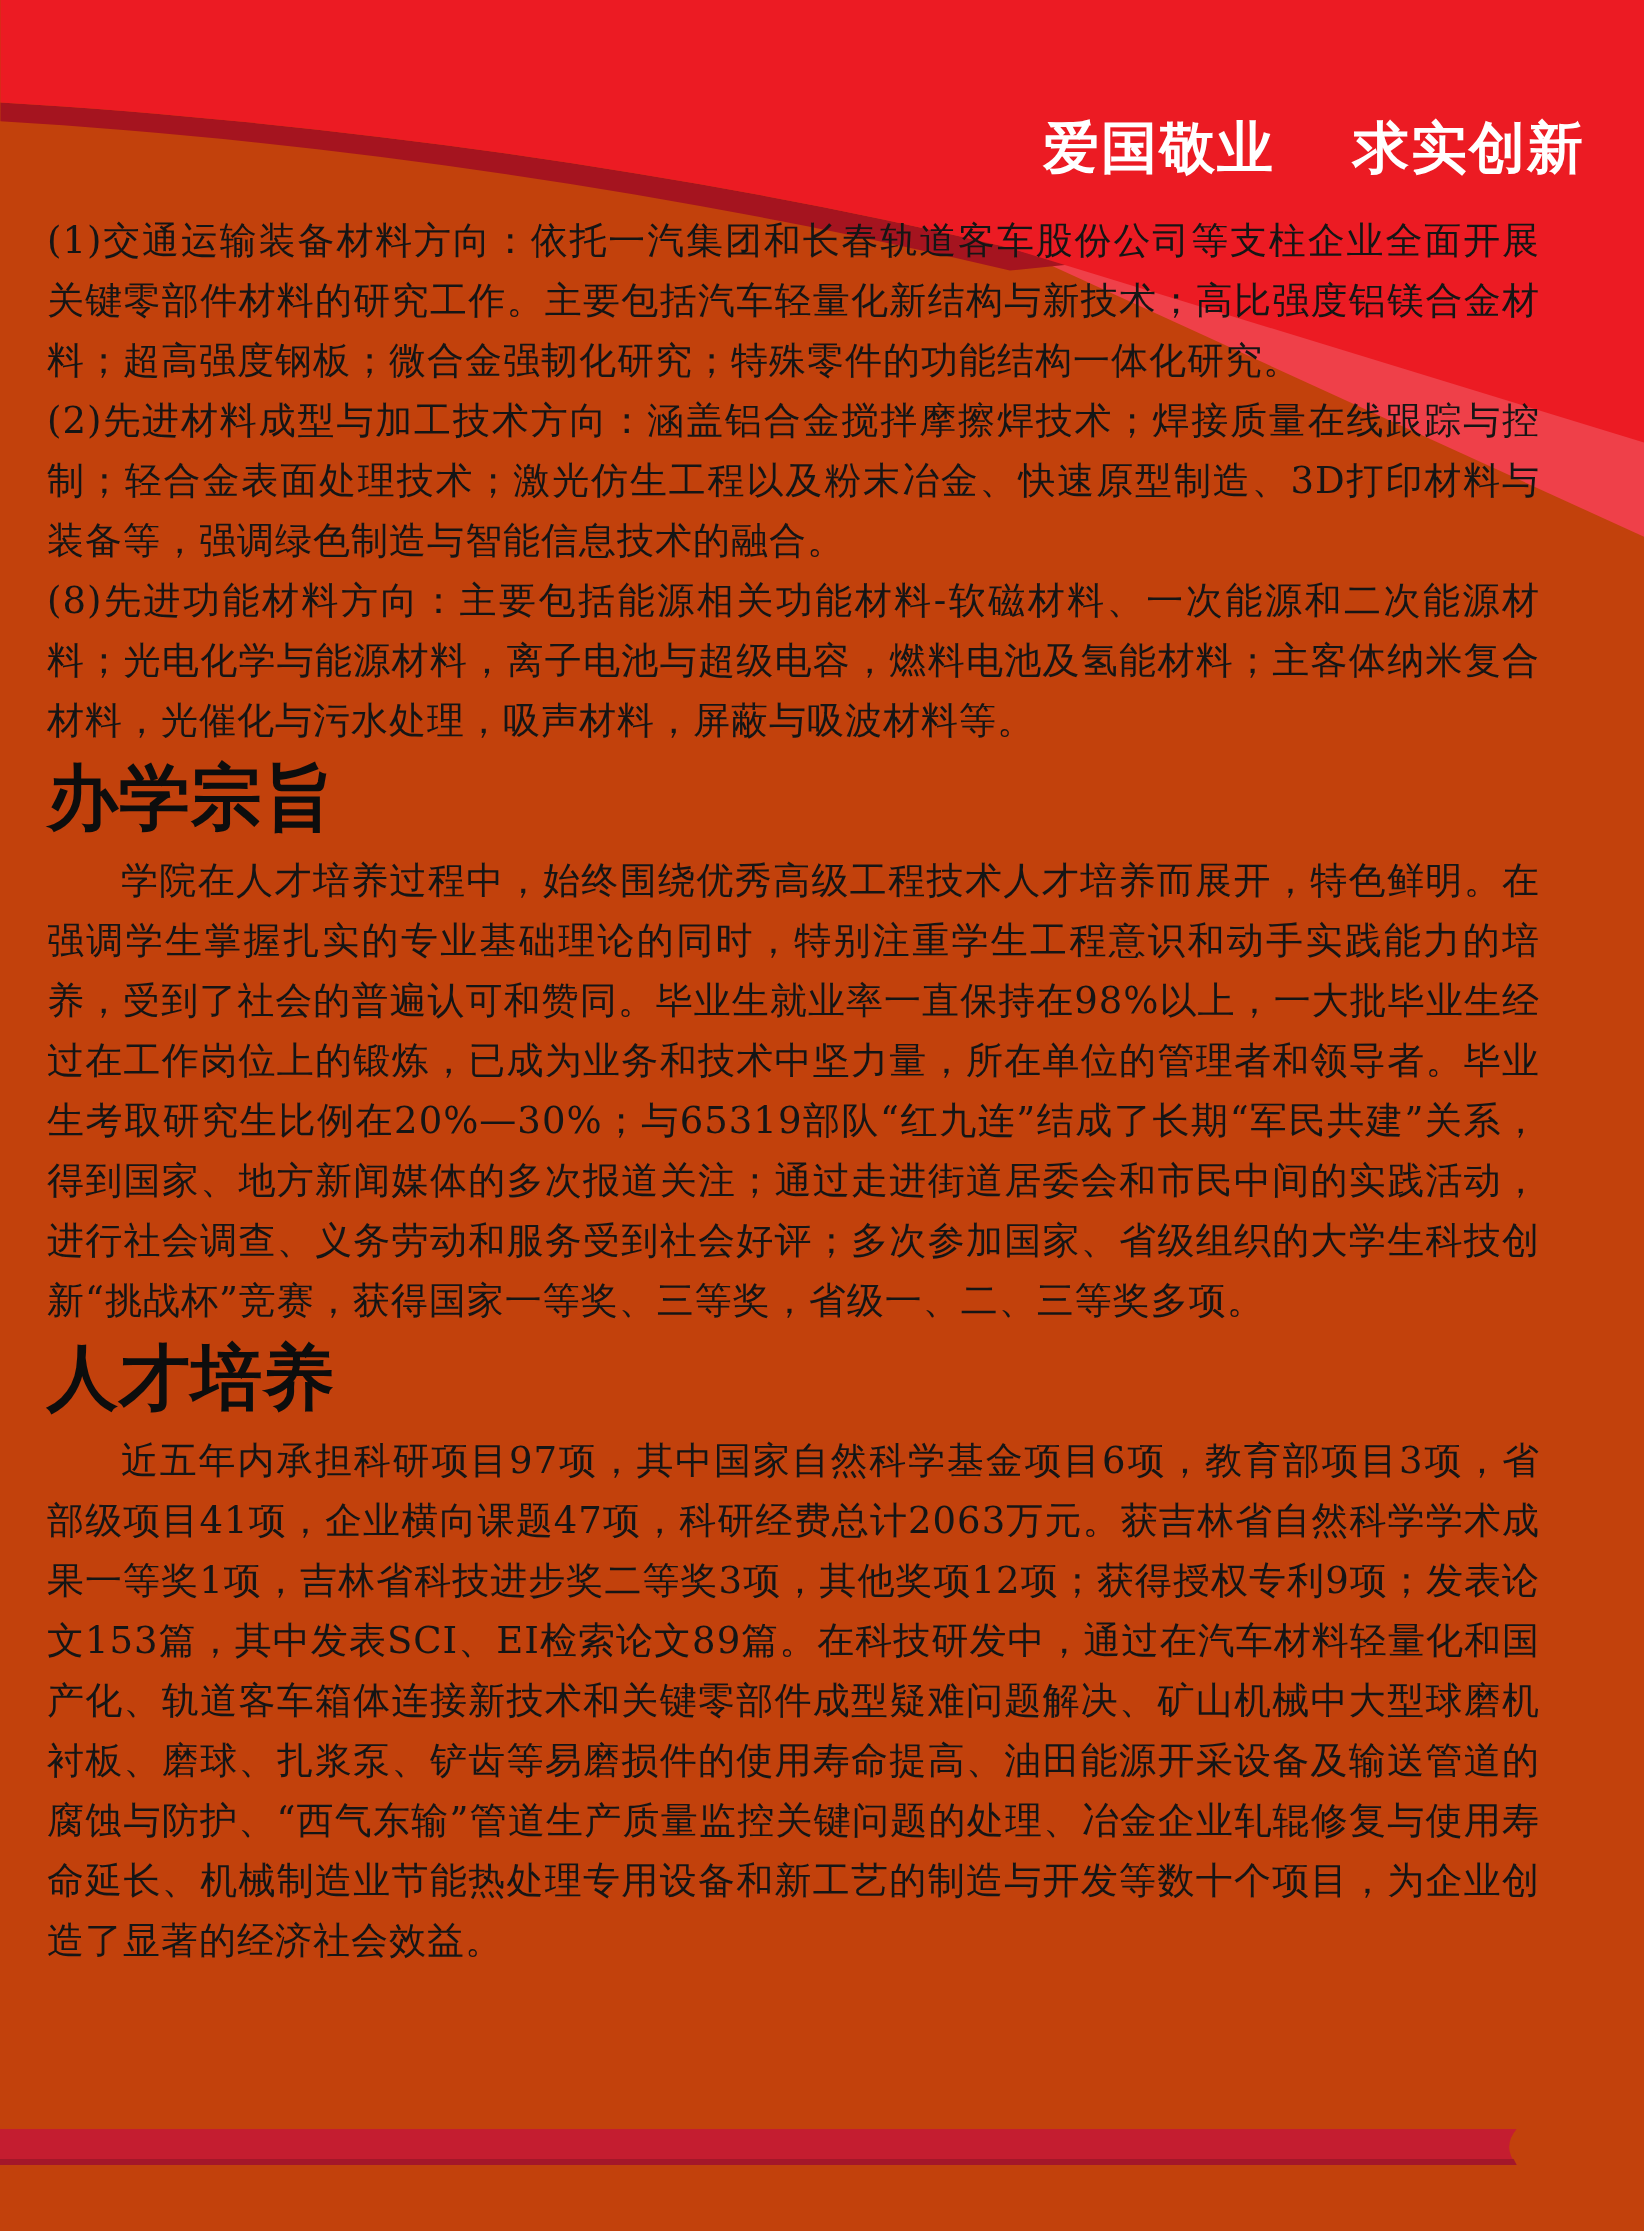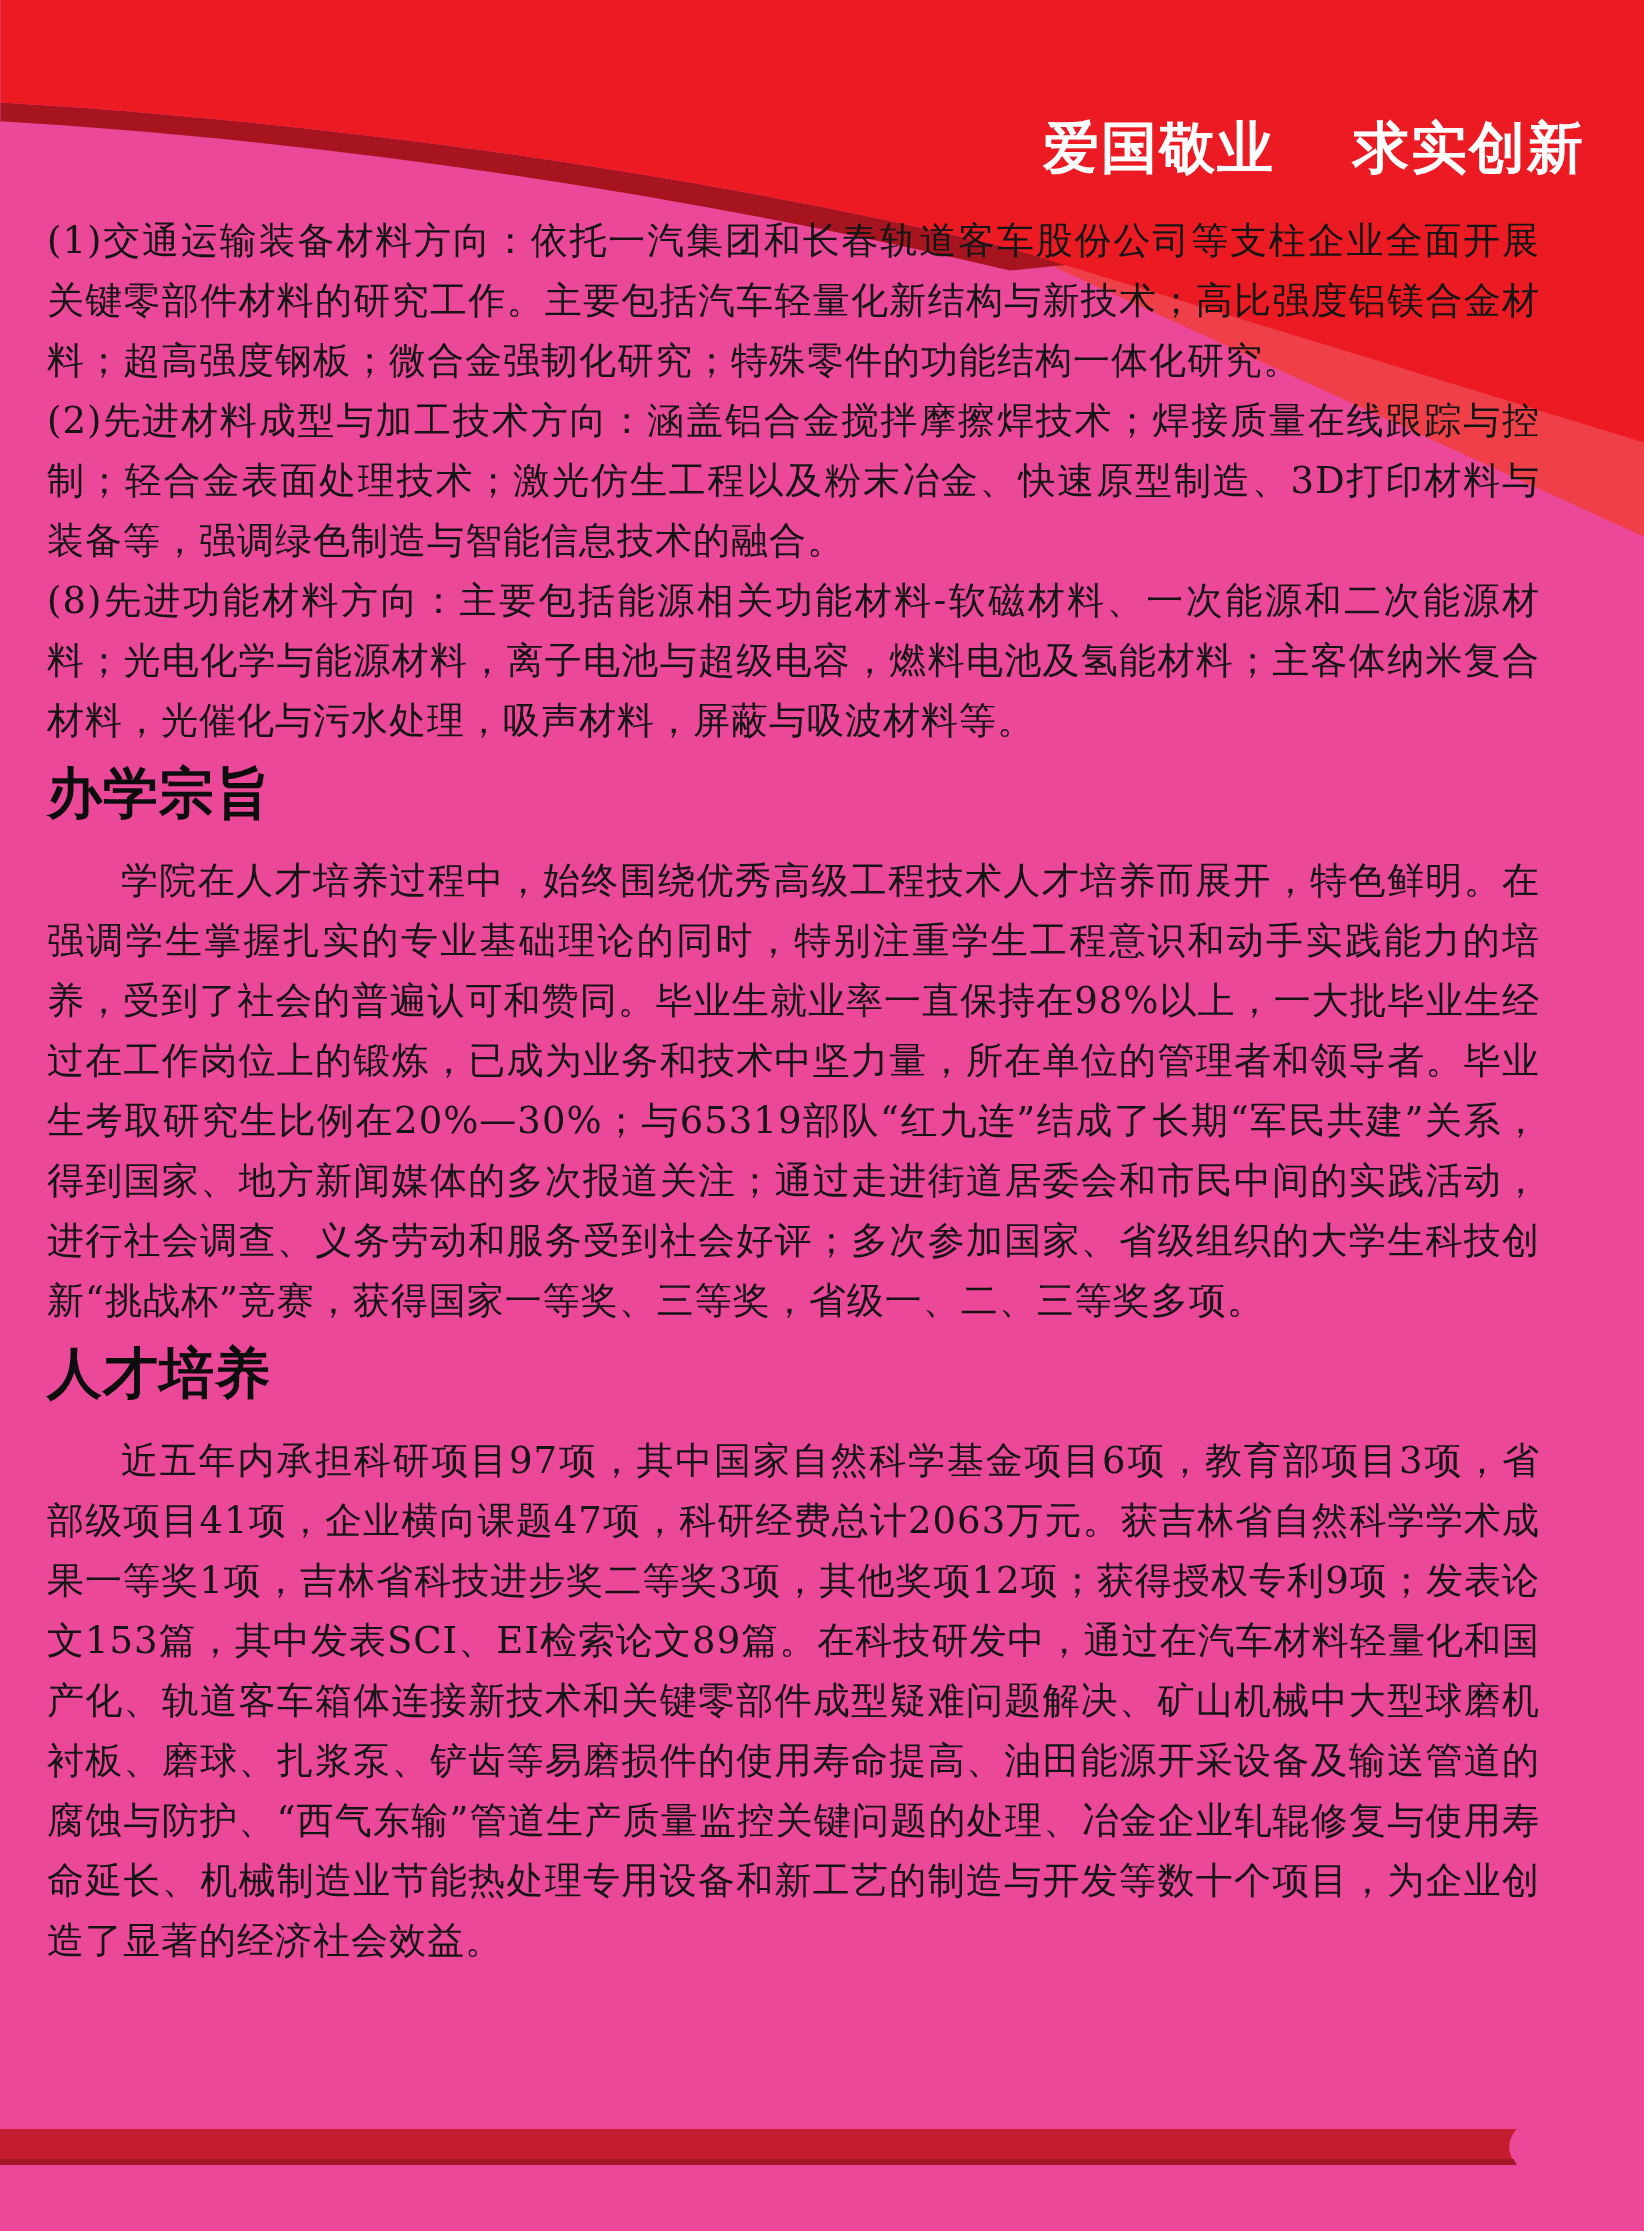--- a/index.html
+++ b/index.html
@@ -1,19 +1,19 @@
 <!DOCTYPE html>
 <html><head>
 <meta charset="utf-8">
 <style>
   html,body{margin:0;padding:0;background:#888;}
   .page{
     position:relative;
     width:1645px;height:2232px;
-    background:#ec4899;
+    background:#c2410c;
     overflow:hidden;
     margin:0 auto;
     font-family:"DejaVu Serif", serif;
   }
   .header-svg{position:absolute;top:0;left:0;z-index:1;}
   .slogan{
     position:absolute;
     top:111px;
     left:0;
     width:1585px;
@@ -39,23 +39,23 @@
     margin:0;
     font-size:37px;
     line-height:60px;
     text-align:justify;
     text-justify:inter-character;
     letter-spacing:1px;
   }
   .body-par.indent{text-indent:2em;}
   .sec-heading{
     margin:16px 0 22px 0;
-    font-family:Liberation Mono, monospace;
+    font-family:Liberation Serif, serif;
     font-weight:bold;
-    font-size:55px;
+    font-size:71px;
     line-height:62px;
     color:#0d0d0d;
     letter-spacing:1px;
   }
   .footer-svg{position:absolute;left:0;top:2129px;z-index:1;}
 </style>
 </head>
 <body>
 
 <div class="page">

